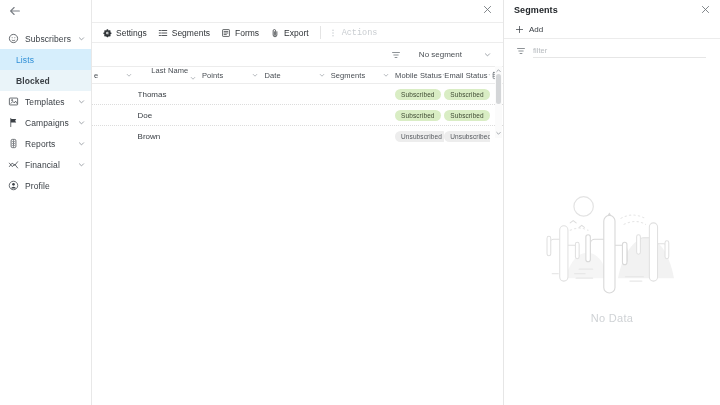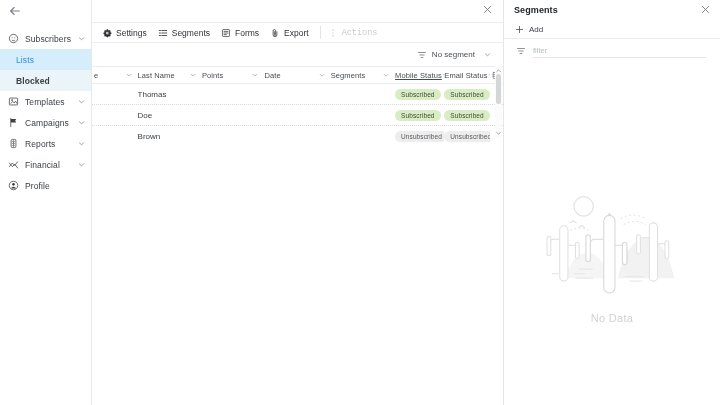--- a/index.html
+++ b/index.html
@@ -71,21 +71,21 @@
   .tb-btn .ic { width:10px; height:10px; display:block; color:#2f3337; flex:0 0 10px; }
   .tb-btn.disabled { color:#c9cdd1; cursor:default;font-family:Liberation Mono, monospace; }
   .tb-btn.disabled .ic { color:#c9cdd1; }
   .tb-sep { width:1px; height:13px; background:#e4e4e4; margin:0 5px 0 2px; }
 
   .segbar {
     height: 23px; display:flex; align-items:center; justify-content:flex-end;
     padding-right: 12px;
   }
   .seg-select {
-    display:flex; align-items:center; gap:5px;
+    display:flex; align-items:center; gap:18px;
     font-size:8px; color:#4a4f54; cursor:pointer;
   }
   .seg-select .ic { width:10px;height:10px;display:block;color:#6d7378;}
   .seg-select .caret { width:7px;height:7px;color:#8d9298;margin-left:4px;}
 
   
   .table-wrap { position:relative; }
   .thead {
     display:flex; align-items:center;
     height: 18px;
@@ -326,21 +326,21 @@
 
     <div class="table-wrap">
 
       <div class="thead">
         <div class="th clipped" style="width:46px;padding-left:0px;">
           <span class="txt">e</span>
           <svg class="caret" viewBox="0 0 10 10" fill="none" stroke="currentColor" stroke-width="1.2" stroke-linecap="round" stroke-linejoin="round">
               <path d="M2 4l3 3 3-3"></path>
             </svg>
         </div>
-        <div class="th" style="width:68px;">
+        <div class="th" style="width:68px;flex-direction:column;">
           <span class="txt">Last Name</span>
           <svg class="caret" viewBox="0 0 10 10" fill="none" stroke="currentColor" stroke-width="1.2" stroke-linecap="round" stroke-linejoin="round">
               <path d="M2 4l3 3 3-3"></path>
             </svg>
         </div>
         <div class="th" style="width:66px;">
           <span class="txt">Points</span>
           <svg class="caret" viewBox="0 0 10 10" fill="none" stroke="currentColor" stroke-width="1.2" stroke-linecap="round" stroke-linejoin="round">
               <path d="M2 4l3 3 3-3"></path>
             </svg>
@@ -350,21 +350,21 @@
           <svg class="caret" viewBox="0 0 10 10" fill="none" stroke="currentColor" stroke-width="1.2" stroke-linecap="round" stroke-linejoin="round">
               <path d="M2 4l3 3 3-3"></path>
             </svg>
         </div>
         <div class="th" style="width:68px;">
           <span class="txt">Segments</span>
           <svg class="caret" viewBox="0 0 10 10" fill="none" stroke="currentColor" stroke-width="1.2" stroke-linecap="round" stroke-linejoin="round">
               <path d="M2 4l3 3 3-3"></path>
             </svg>
         </div>
-        <div class="th" style="width:52px;text-decoration:underline;">
+        <div class="th" style="width:52px;">
           <span class="txt">Mobile Status</span>
           <svg class="caret" viewBox="0 0 10 10" fill="none" stroke="currentColor" stroke-width="1.2" stroke-linecap="round" stroke-linejoin="round" style="margin-right:2px;">
               <path d="M2 4l3 3 3-3"></path>
             </svg>
         </div>
         <div class="th" style="width:48px;">
           <span class="txt">Email Status</span>
           <svg class="caret" viewBox="0 0 10 10" fill="none" stroke="currentColor" stroke-width="1.2" stroke-linecap="round" stroke-linejoin="round" style="margin-right:2px;">
               <path d="M2 4l3 3 3-3"></path>
             </svg>

